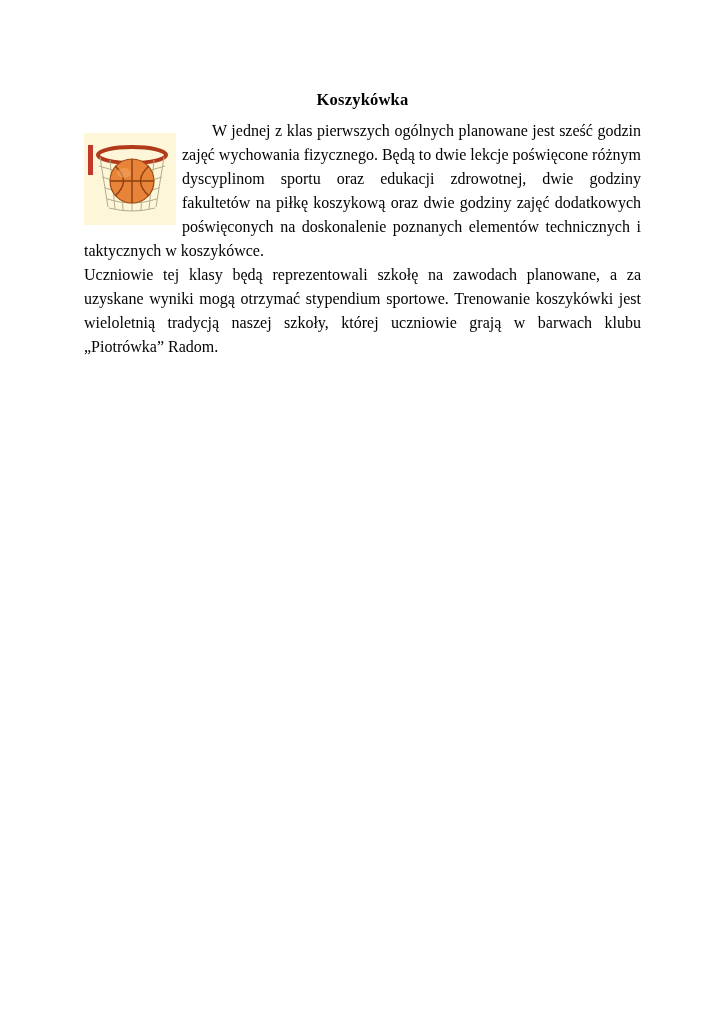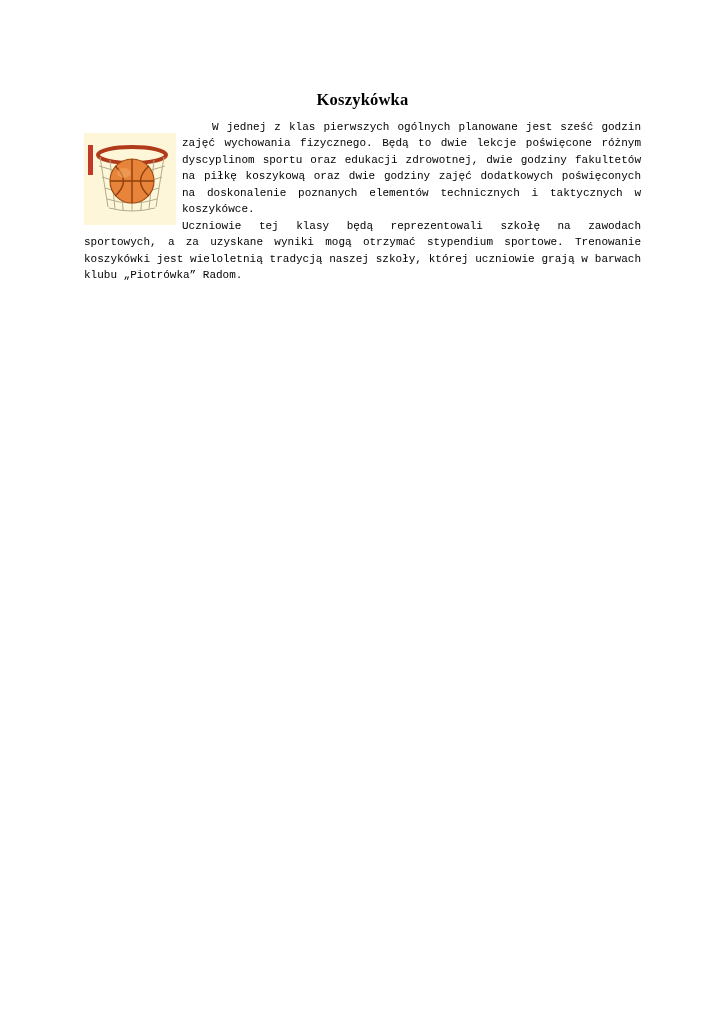--- a/index.html
+++ b/index.html
@@ -36,27 +36,26 @@
     margin: 14px 6px 2px 0;
     background: #fdf6d8;
     position: relative;
   }
   .hoop-svg {
     display: block;
     width: 92px;
     height: 92px;
   }
   .body-text {
-    font-size: 11px;
+    font-size: 16px;
     line-height: 1.5;
     text-align: justify;
     text-justify: inter-word;
     margin: 0;
     hyphens: none;
-    font-family: Liberation Mono, monospace;
   }
   .para-first {
     text-indent: 30px;
     margin-top: 8px;
   }
   .para-second {
     margin-top: 0;
     text-align: justify;
   }
   .clearfix::after {
@@ -103,17 +102,17 @@
           <path d="M26 48 L70 48"></path>
           <path d="M48 26 L48 70"></path>
           <path d="M31 33 Q48 48 31 63"></path>
           <path d="M65 33 Q48 48 65 63"></path>
         </g>
         <ellipse cx="40" cy="40" rx="7" ry="5" fill="#f3a763" opacity="0.55"></ellipse>
       </svg>
     </div>
 
     <p class="body-text para-first">W jednej z klas pierwszych ogólnych planowane jest sześć godzin zajęć wychowania fizycznego. Będą to dwie lekcje poświęcone różnym dyscyplinom sportu oraz edukacji zdrowotnej, dwie godziny fakultetów na piłkę koszykową oraz dwie godziny zajęć dodatkowych poświęconych na doskonalenie poznanych elementów technicznych i taktycznych w koszykówce.</p>
-    <p class="body-text para-second">Uczniowie tej klasy będą reprezentowali szkołę na zawodach sportowych, a za uzyskane wyniki mogą otrzymać stypendium sportowe. Trenowanie koszykówki jest wieloletnią tradycją naszej szkoły, której uczniowie grają w barwach klubu „Piotrówka” Radom.</p>
+    <p class="body-text para-second">Uczniowie tej klasy będą reprezentowali szkołę na zawodach planowane, a za uzyskane wyniki mogą otrzymać stypendium sportowe. Trenowanie koszykówki jest wieloletnią tradycją naszej szkoły, której uczniowie grają w barwach klubu „Piotrówka” Radom.</p>
 
   </div>
 
 </div>
 
 </body></html>

